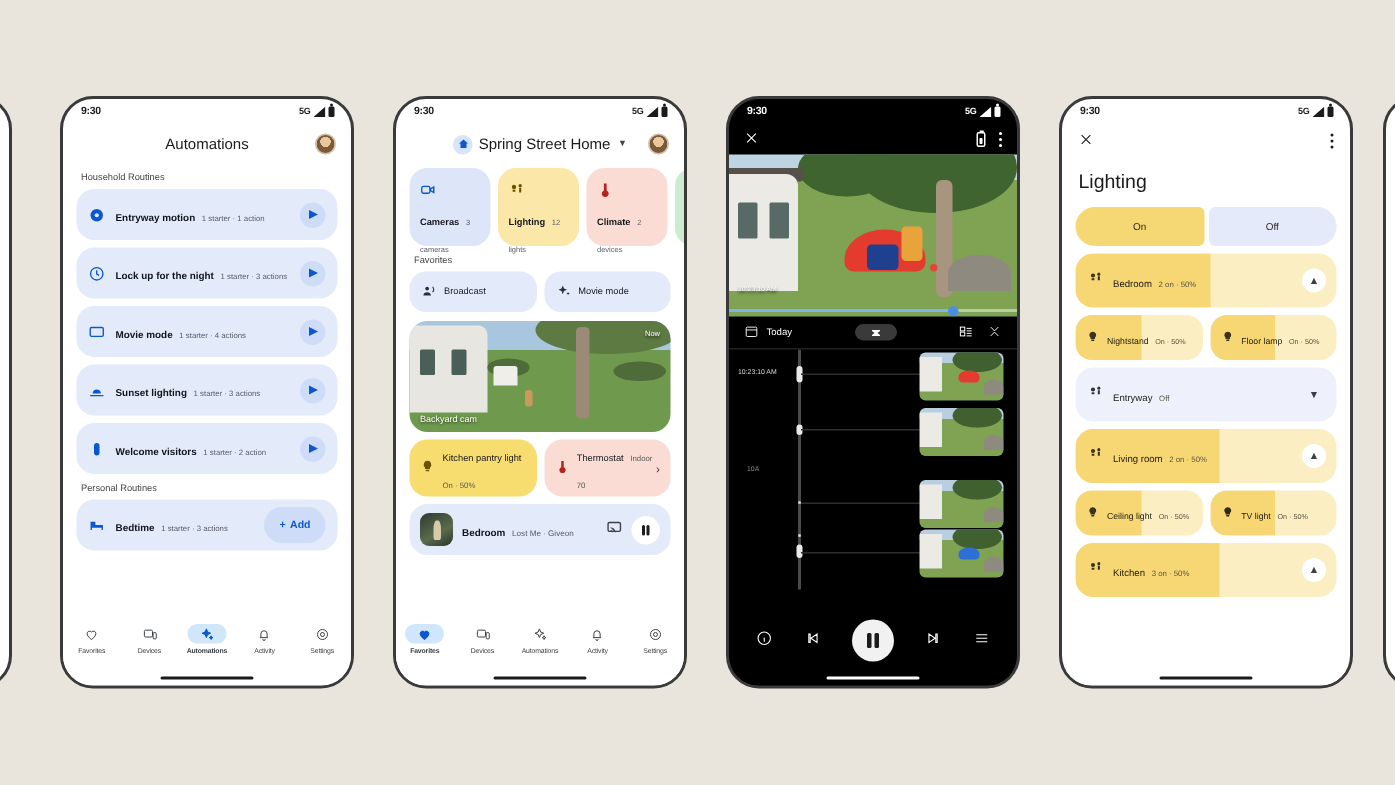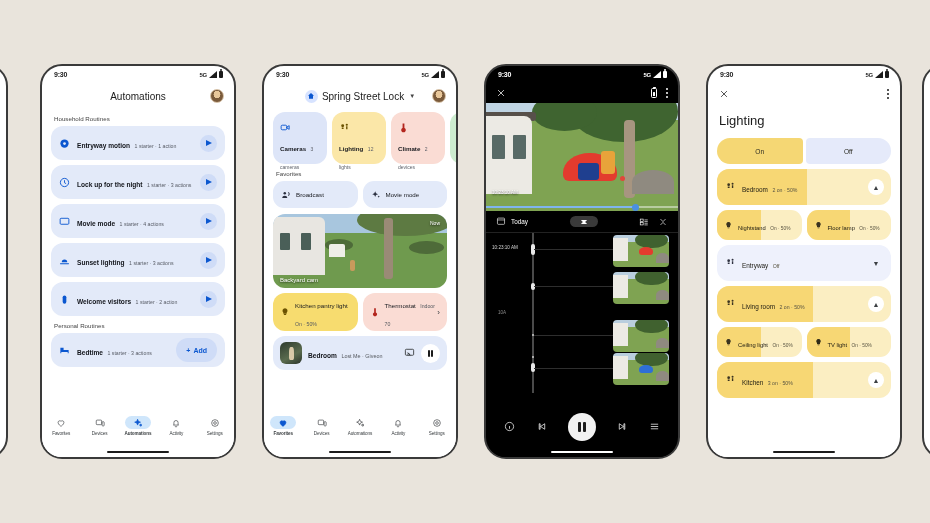--- a/index.html
+++ b/index.html
@@ -508,21 +508,21 @@
     </div>
 
     <div class="screen">
       <div class="appbar">
         <span class="home-chip">
           <span class="hc-ico">
               <svg viewBox="0 0 24 24">
                 <path d="M12 3l9 8h-3v9H6v-9H3z"></path>
               </svg>
             </span>
-          <span class="title">Spring Street Lock</span>
+          <span class="title">Spring Street Home</span>
           <span class="chev-sm">▼</span>
         </span>
         <span class="avatar"></span>
       </div>
 
       <div class="scroll">
         <div class="cat-row">
           <div class="cat" style="background:#dde5f8">
             <span class="cat-ico"><svg viewBox="0 0 24 24" fill="none" stroke="#0b57d0" stroke-width="2">
                   <rect x="2.5" y="7" width="12" height="10" rx="2.5"></rect>

